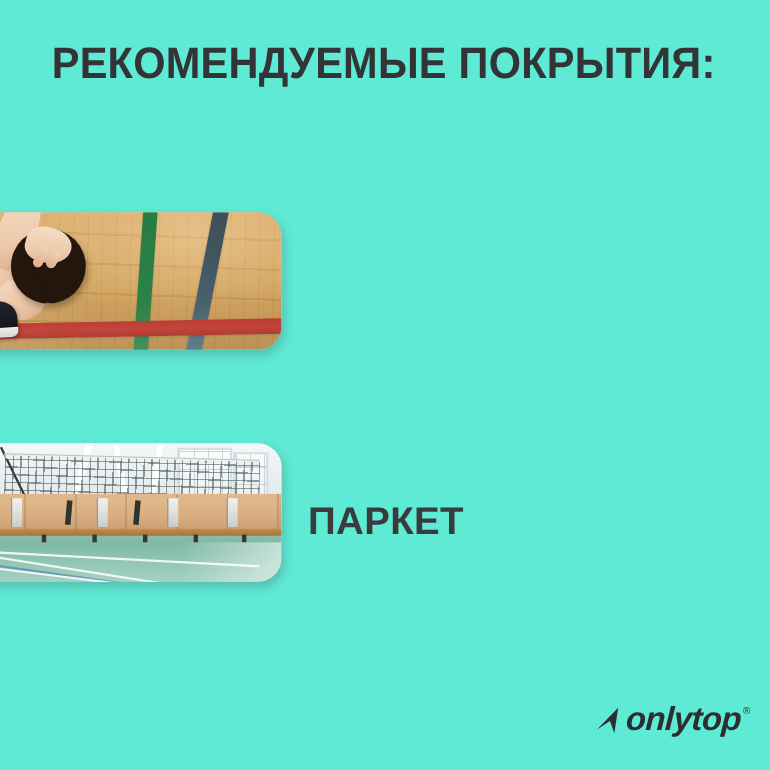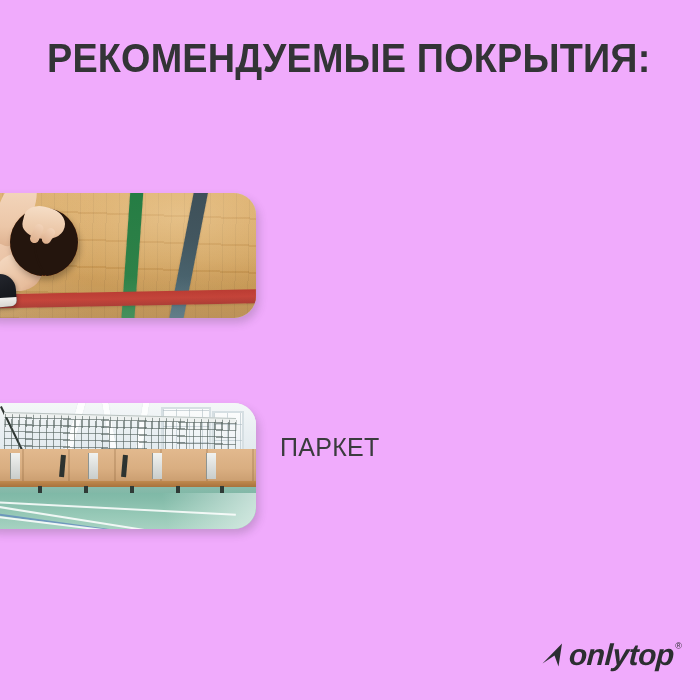--- a/index.html
+++ b/index.html
@@ -12,21 +12,21 @@
     height: 700px;
     background: #ffffff;
     font-family: "Liberation Sans", "DejaVu Sans", sans-serif;
     overflow: hidden;
     position: relative;
   }
 
   .page {
     position: absolute;
     inset: 0;
-    background: #f0abfc;
+    background: #5eead4;
   }
 
   
   .page-title {
     position: absolute;
     left: 47px;
     top: 36px;
     font-size: 40px;
     line-height: 44px;
     font-weight: 700;
@@ -361,25 +361,26 @@
     width: 150px; height: 2px;
     background: rgba(90,130,190,0.7);
     transform: rotate(8deg);
   }
 
   
   .label {
     position: absolute;
     left: 280px;
     color: #3a3b3d;
-    font-size: 25px;
+    font-size: 35px;
     line-height: 32px;
-    font-weight: 400;
+    font-weight: 700;
     letter-spacing: 0.3px;
     white-space: pre-line;
+    margin-top: 27px;
   }
   .label-1 { top: 238px; }
 
   
   .logo {
     position: absolute;
     right: 18px;
     bottom: 28px;
     display: flex;
     align-items: center;

